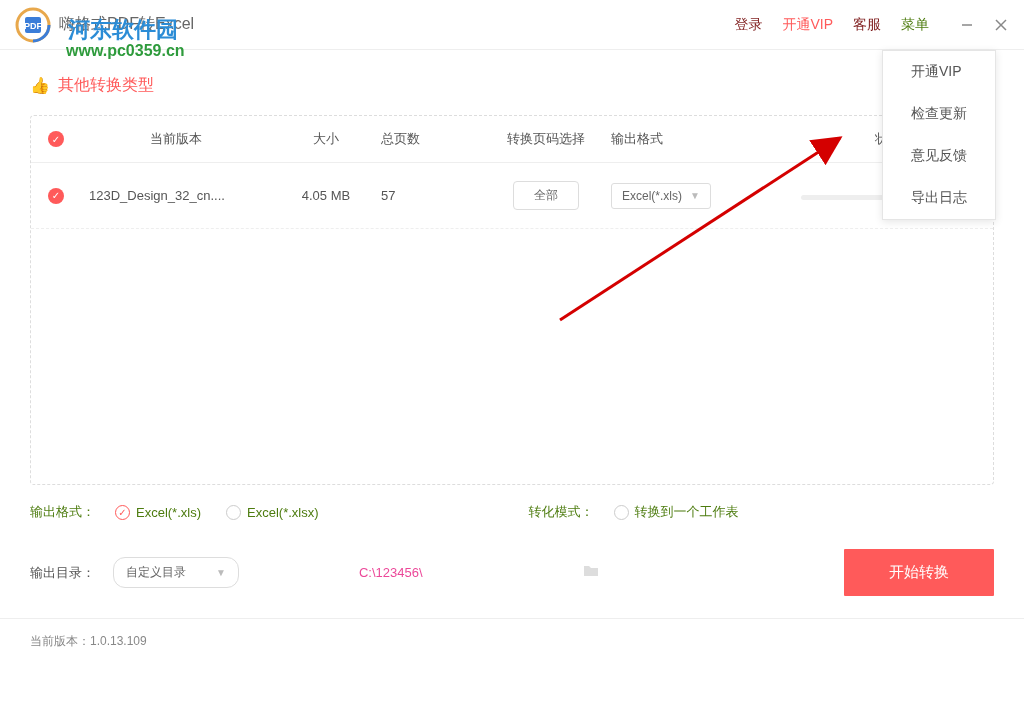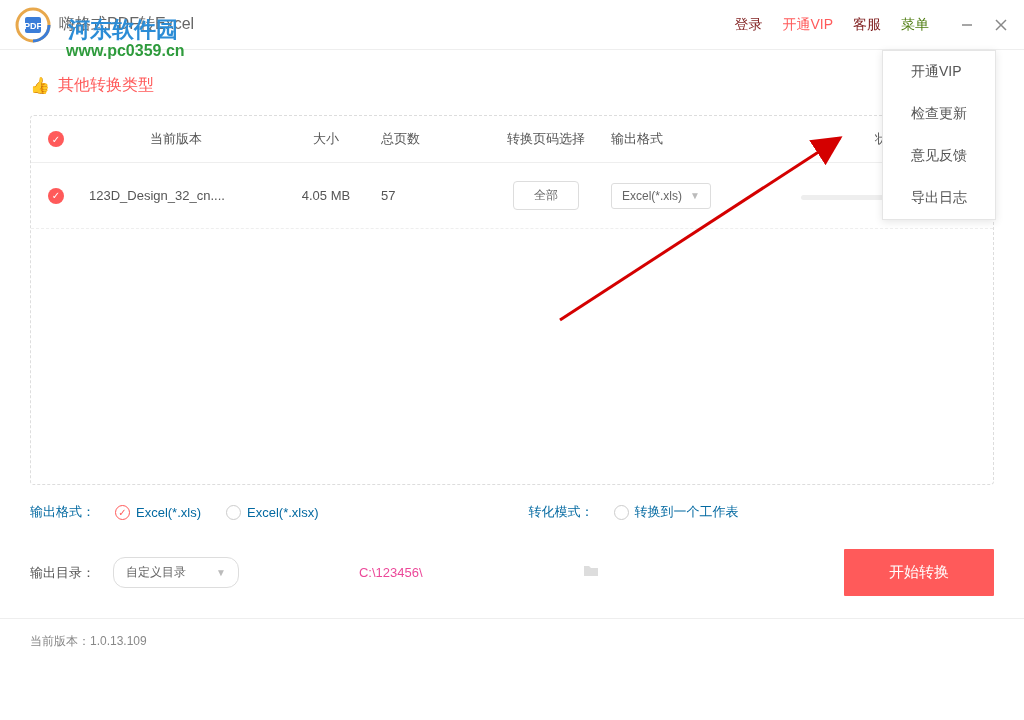--- a/index.html
+++ b/index.html
@@ -43,21 +43,21 @@
     .col-remove { width: 90px; text-align: center; }
     
     .table-row { display: flex; align-items: center; padding: 18px 0; border-bottom: 1px dashed #eee; font-size: 13px; color: #555; }
     .check-icon { width: 16px; height: 16px; border-radius: 50%; background: #ff5a5a; display: inline-flex; align-items: center; justify-content: center; color: white; font-size: 10px; }
     .range-btn { border: 1px solid #ddd; padding: 5px 20px; background: #fff; font-size: 12px; color: #666; border-radius: 4px; cursor: pointer; }
     .format-select { border: 1px solid #ddd; padding: 5px 10px; background: #fff; font-size: 12px; color: #666; border-radius: 3px; cursor: pointer; display: inline-flex; align-items: center; gap: 8px; }
     .format-select .arrow { color: #bbb; font-size: 10px; }
     .progress { width: 100px; height: 5px; background: #eee; border-radius: 3px; display: inline-block; }
     .trash-icon { color: #ccc; cursor: pointer; font-size: 15px; }
     
-    .options-row { display: flex; align-items: center; padding: 18px 30px; font-size: 13px; color: #0369a1; }
+    .options-row { display: flex; align-items: center; padding: 18px 30px; font-size: 13px; color: #4d7c0f; }
     .options-label { margin-right: 20px; }
     .radio-group { display: flex; gap: 25px; }
     .radio-opt { display: flex; align-items: center; gap: 6px; cursor: pointer; }
     .radio-circle { width: 15px; height: 15px; border: 1px solid #ccc; border-radius: 50%; display: inline-flex; align-items: center; justify-content: center; }
     .radio-circle.checked { border-color: #ff5a5a; }
     .radio-circle.checked::after { content: "✓"; color: #ff5a5a; font-size: 10px; }
     .mode-area { margin-left: 210px; display: flex; align-items: center; gap: 20px; }
     
     .output-row { display: flex; align-items: center; padding: 10px 30px 22px 30px; font-size: 13px; color: #555; }
     .dir-select { border: 1px solid #ddd; padding: 6px 12px; background: #fff; font-size: 12px; color: #666; border-radius: 12px; display: inline-flex; align-items: center; gap: 30px; margin-left: 18px; cursor: pointer; }

